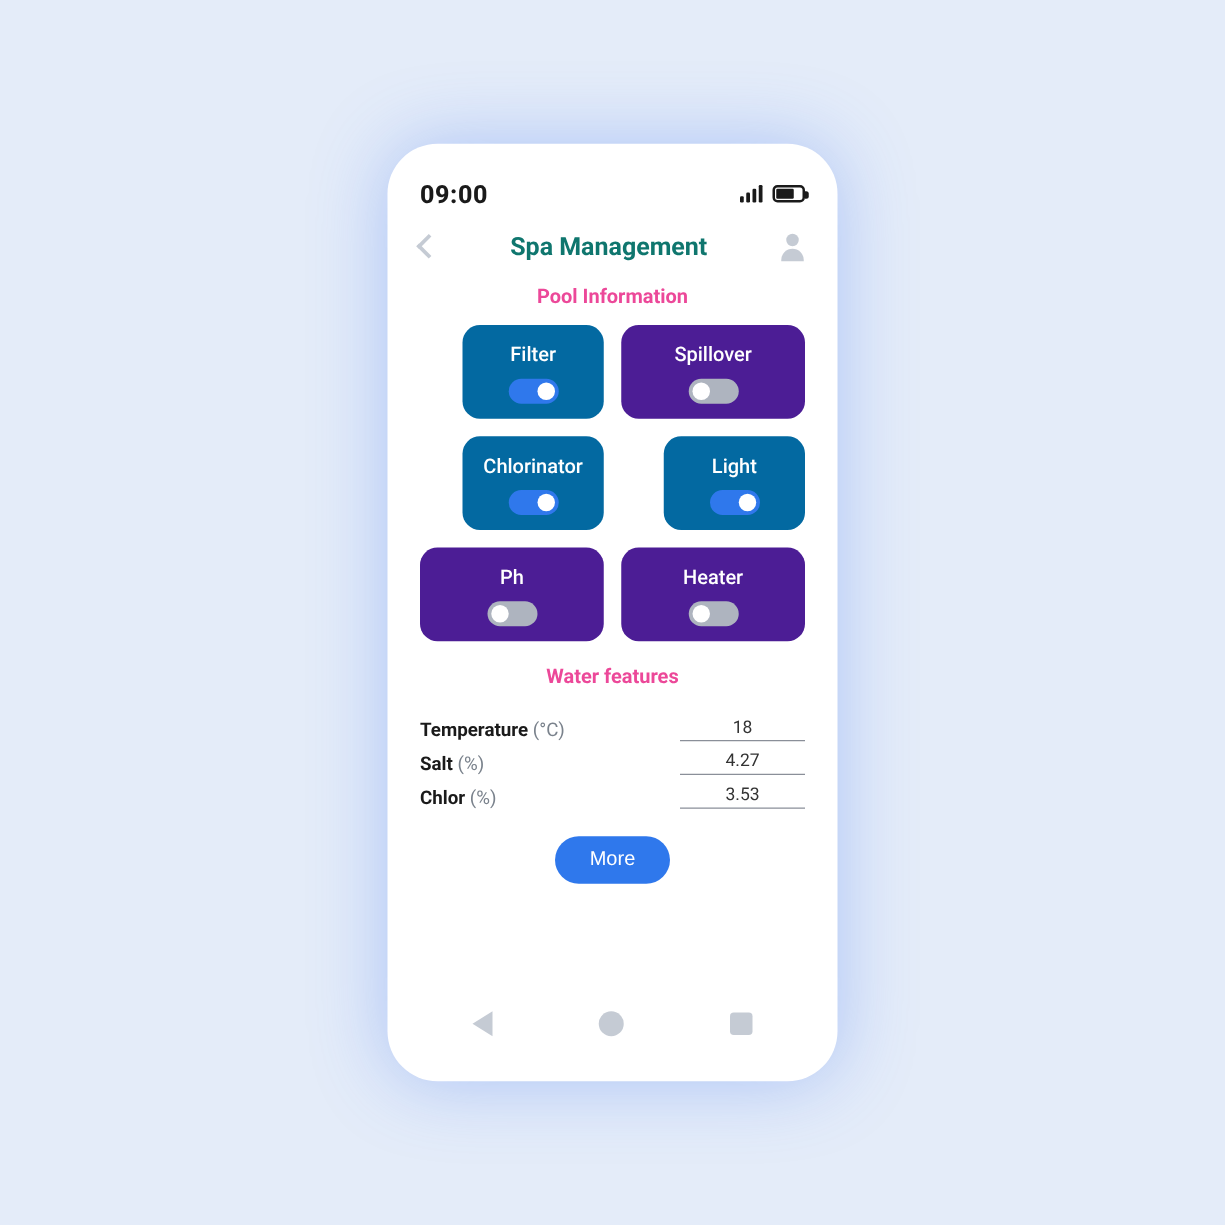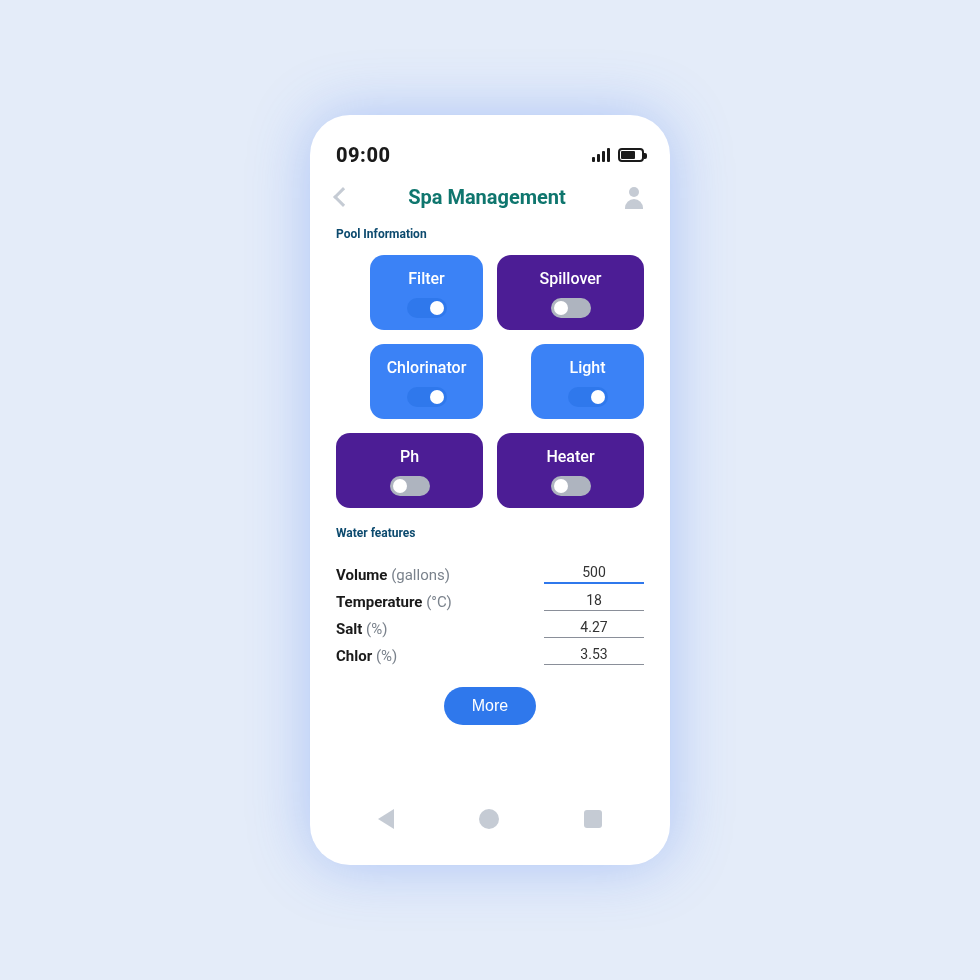--- a/index.html
+++ b/index.html
@@ -35,25 +35,25 @@
   .header-title { font-size:20px; color:#0f766e; font-weight:700;}
   .avatar { width:20px; height:20px; position:relative;}
   .avatar::before{content:""; position:absolute; top:0; left:5px; width:10px; height:10px; background:#c5cbd4; border-radius:50%;}
   .avatar::after{content:""; position:absolute; bottom:-2px; left:1px; width:18px; height:10px; background:#c5cbd4; border-radius:10px 10px 0 0;}
   
   .tabs { display:flex; border:1px solid #c7d0dc; border-radius:22px; overflow:hidden; margin-bottom:18px;}
   .tab { flex:1; text-align:center; padding:10px 0; font-size:15px; color:#555; cursor:pointer; }
   .tab + .tab { border-left:1px solid #c7d0dc; }
   .tab.active { background:#2f78ec; color:#fff; border-radius:22px; margin:-1px; position:relative; z-index:1;}
   
-  .section-h { text-align:left; font-weight:700; font-size:12px; color:#0c4a6e; margin-bottom:14px;}
+  .section-h { text-align:center; font-weight:700; font-size:16px; color:#ec4899; margin-bottom:14px;}
   
   .cards { display:grid; grid-template-columns:1fr 1fr; gap:14px; margin-bottom:18px;}
   .card { border-radius:14px; padding:14px 0 12px; display:flex; flex-direction:column; align-items:center; gap:10px;}
-  .card.on  { background:#3b82f6;margin-left:34px; }
+  .card.on  { background:#0369a1;margin-left:34px; }
   .card.off { background:#4c1d95; }
   .card-label { color:#fff; font-size:16px; font-weight:500;}
   .toggle { width:40px; height:20px; border-radius:12px; position:relative;}
   .toggle .knob{ width:14px; height:14px; background:#fff; border-radius:50%; position:absolute; top:3px;}
   .card.on  .toggle{ background:#2f78ec;} .card.on  .knob{ right:3px;}
   .card.off .toggle{ background:#aeb4bf;} .card.off .knob{ left:3px;}
   
   .features { margin-top:2px;}
   .feat-row { display:flex; justify-content:space-between; align-items:flex-end; margin:8px 0;}
   .feat-label { font-size:15px; color:#1a1a1a;}
@@ -136,24 +136,20 @@
         <div class="toggle">
           <div class="knob"></div>
         </div>
       </div>
   </div>
 
   <div class="section-h">Water features</div>
 
   <div class="features">
     <div class="feat-row">
-      <div class="feat-label"><b>Volume</b> <span>(gallons)</span></div>
-      <div class="feat-val active">500</div>
-    </div>
-    <div class="feat-row">
       <div class="feat-label"><b>Temperature</b> <span>(°C)</span></div>
       <div class="feat-val">18</div>
     </div>
     <div class="feat-row">
       <div class="feat-label"><b>Salt</b> <span>(%)</span></div>
       <div class="feat-val">4.27</div>
     </div>
     <div class="feat-row">
       <div class="feat-label"><b>Chlor</b> <span>(%)</span></div>
       <div class="feat-val">3.53</div>

